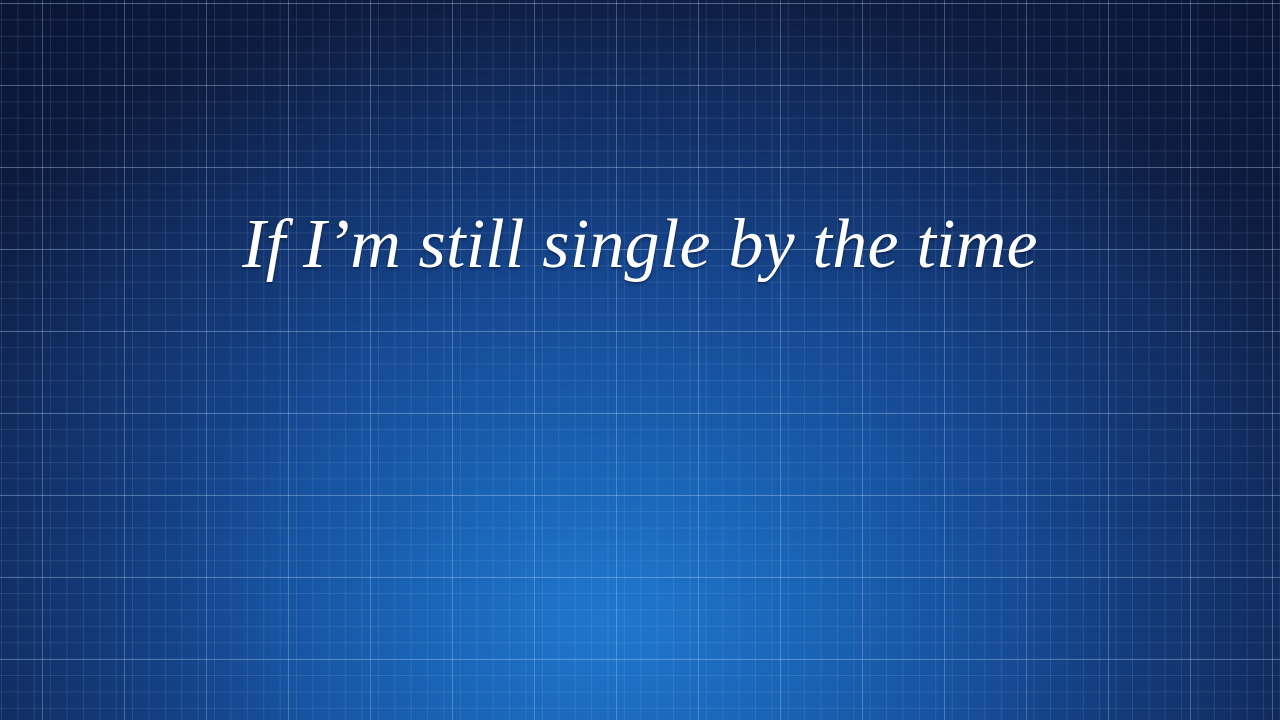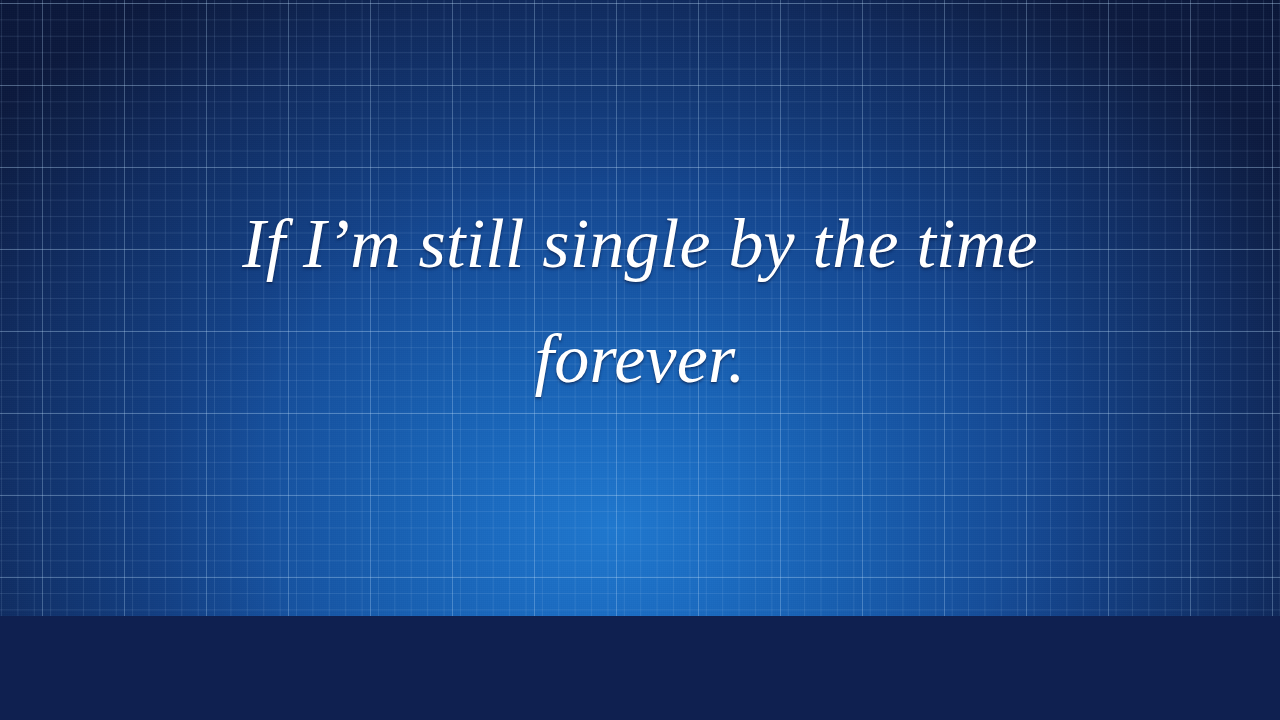--- a/index.html
+++ b/index.html
@@ -8,21 +8,21 @@
   html, body {
     width: 1280px;
     height: 720px;
     overflow: hidden;
     background: #0f2050;
   }
 
   .slide {
     position: relative;
     width: 1280px;
-    height: 616px;
+    height: 720px;
     overflow: hidden;
     font-family: "Liberation Serif", "DejaVu Serif", serif;
     padding-left: 16px;
   }
 
   
   .bg-base {
     position: absolute;
     inset: 0;
     background:
@@ -117,16 +117,15 @@
 <div class="slide">
 
   <div class="bg-base"></div>
   <div class="bg-vignette"></div>
   <div class="grid-minor"></div>
   <div class="grid-major"></div>
   <div class="bg-texture"></div>
 
   <div class="quote-block">
     <span class="quote-line">If I’m still single by the time</span>
-    <span class="quote-line">forever.</span>
   </div>
 
 </div>
 
 </body></html>

